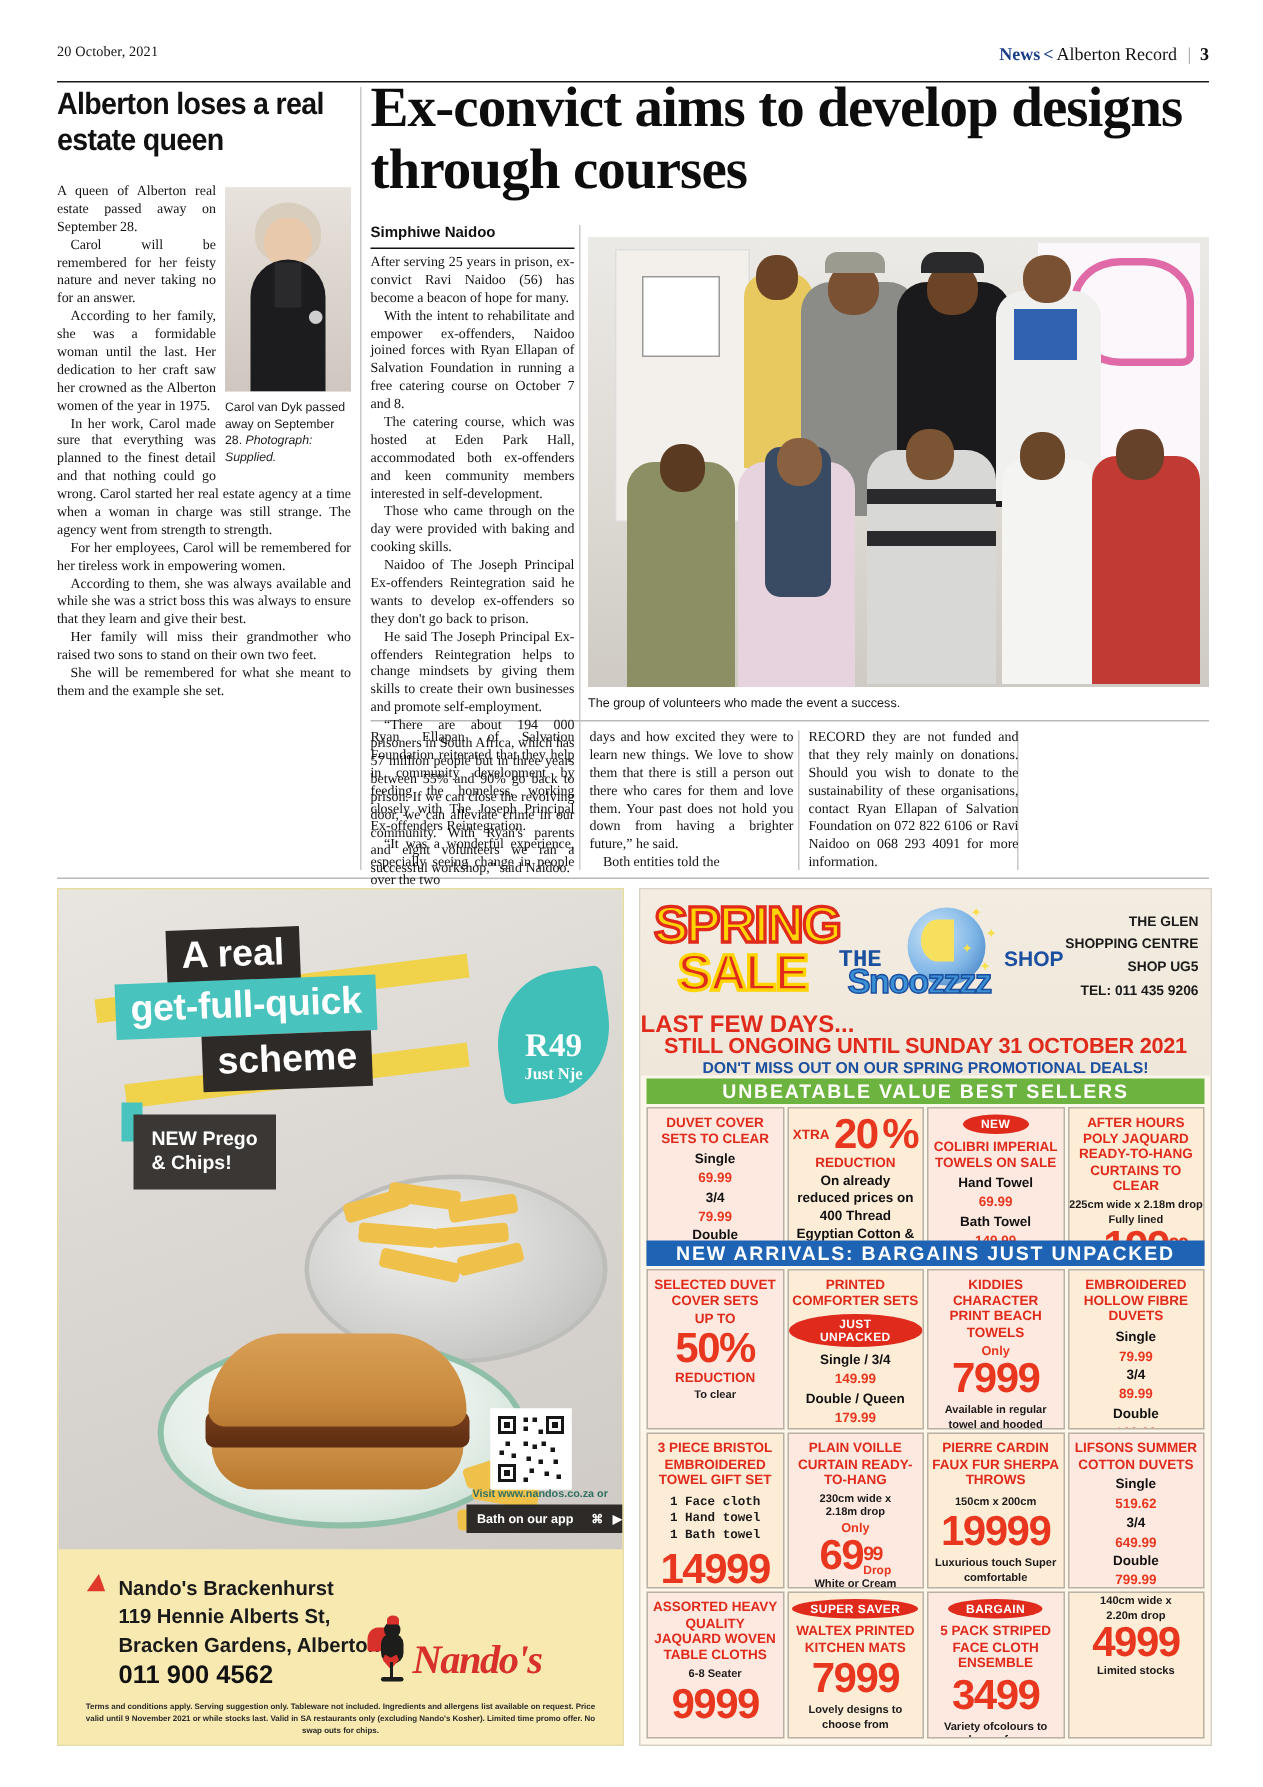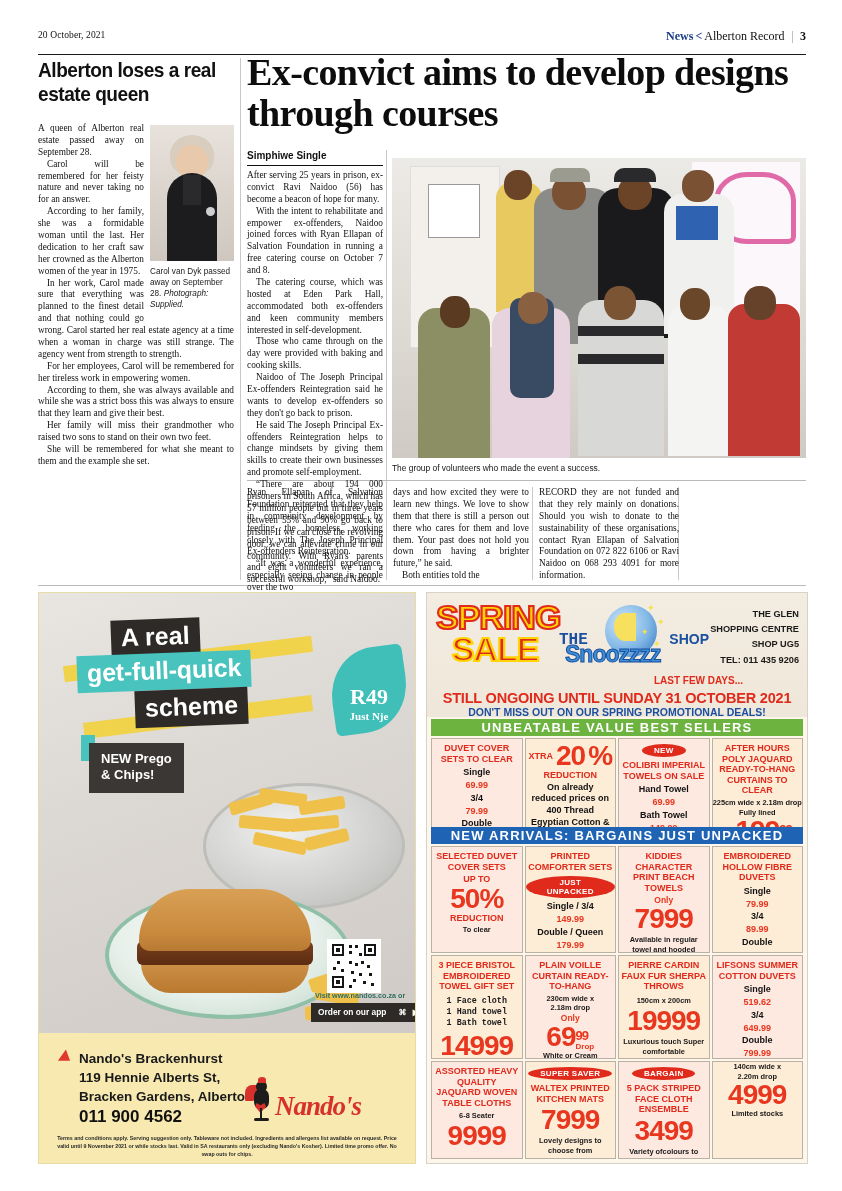--- a/index.html
+++ b/index.html
@@ -219,22 +219,22 @@
   .snoo-moon .cres{position:absolute;left:9px;top:8px;width:22px;height:28px;background:#f6e05e;
     border-radius:50% 0 0 50%;}
   .snoo-star{position:absolute;color:#f7e14a;font-size:9px;}
   .snoo-word{position:absolute;left:6px;top:40px;font-family:"Liberation Sans",sans-serif;
     font-weight:bold;font-size:23px;color:#3b8fd4;-webkit-text-stroke:1px #1b4fa0;letter-spacing:-1px;}
   .snoo-store{
     position:absolute;right:8px;top:14px;width:110px;text-align:right;
     font-family:"Liberation Sans",sans-serif;font-weight:bold;font-size:9.2px;
     line-height:1.65;color:#1a1a1a;
   }
-  .snoo-l1{position:absolute;left:0;top:82px;width:316px;text-align:right;
-    font-family:"Liberation Sans",sans-serif;font-weight:bold;font-size:10px;color:#e02a1b;}
+  .snoo-l1{position:absolute;left:0;top:82px;width:316px;text-align:left;
+    font-family:"Liberation Sans",sans-serif;font-weight:bold;font-size:16px;color:#e02a1b;}
   .snoo-l2{position:absolute;left:0;top:97px;width:380px;text-align:center;
     font-family:"Liberation Sans",sans-serif;font-weight:bold;font-size:14.5px;color:#e02a1b;letter-spacing:-.2px;}
   .snoo-l3{position:absolute;left:0;top:113px;width:380px;text-align:center;
     font-family:"Liberation Sans",sans-serif;font-weight:bold;font-size:10.5px;color:#1b4fa0;}
 
   .band{
     position:absolute;left:4px;width:372px;height:17px;
     font-family:"Liberation Sans",sans-serif;font-weight:bold;font-size:13px;
     color:#fff;text-align:center;line-height:17px;letter-spacing:1.2px;
   }
@@ -306,21 +306,21 @@
     <p class="body">Carol will be remembered for her feisty nature and never taking no for an answer.</p>
     <p class="body">According to her family, she was a formidable woman until the last. Her dedication to her craft saw her crowned as the Alberton women of the year in 1975.</p>
     <p class="body">In her work, Carol made sure that everything was planned to the finest detail and that nothing could go wrong. Carol started her real estate agency at a time when a woman in charge was still strange. The agency went from strength to strength.</p>
     <p class="body">For her employees, Carol will be remembered for her tireless work in empowering women.</p>
     <p class="body">According to them, she was always available and while she was a strict boss this was always to ensure that they learn and give their best.</p>
     <p class="body">Her family will miss their grandmother who raised two sons to stand on their own two feet.</p>
     <p class="body">She will be remembered for what she meant to them and the example she set.</p>
   </div>
 
   <h1 class="hl-main">Ex-convict aims to develop designs through courses</h1>
-  <div class="byline">Simphiwe Single</div>
+  <div class="byline">Simphiwe Naidoo</div>
 
   <div class="main-col1">
     <p class="body first">After serving 25 years in prison, ex-convict Ravi Naidoo (56) has become a beacon of hope for many.</p>
     <p class="body">With the intent to rehabilitate and empower ex-offenders, Naidoo joined forces with Ryan Ellapan of Salvation Foundation in running a free catering course on October 7 and 8.</p>
     <p class="body">The catering course, which was hosted at Eden Park Hall, accommodated both ex-offenders and keen community members interested in self-development.</p>
     <p class="body">Those who came through on the day were provided with baking and cooking skills.</p>
     <p class="body">Naidoo of The Joseph Principal Ex-offenders Reintegration said he wants to develop ex-offenders so they don't go back to prison.</p>
     <p class="body">He said The Joseph Principal Ex-offenders Reintegration helps to change mindsets by giving them skills to create their own businesses and promote self-employment.</p>
     <p class="body">“There are about 194 000 prisoners in South Africa, which has 57 million people but in three years between 55% and 90% go back to prison. If we can close the revolving door, we can alleviate crime in our community. With Ryan's parents and eight volunteers we ran a successful workshop,” said Naidoo.</p>
   </div>
@@ -440,21 +440,21 @@
           <i style="left:24px;top:38px;width:3px;height:3px;"></i>
           <i style="left:34px;top:40px;width:3px;height:3px;"></i>
           <i style="left:42px;top:42px;width:3px;height:3px;"></i>
           <i style="left:20px;top:44px;width:3px;height:3px;"></i>
           <i style="left:8px;top:20px;width:3px;height:3px;"></i>
           <i style="left:4px;top:26px;width:3px;height:3px;"></i>
           <i style="left:12px;top:28px;width:3px;height:3px;"></i>
         </div>
         <div class="visit">Visit www.nandos.co.za or</div>
         <div class="orderapp">
-          <span>Order on our app</span><span class="gl">⌘ ▶ </span>
+          <span>Bath on our app</span><span class="gl">⌘ ▶ </span>
         </div>
       </div>
 
       <div class="nd-foot">
         <div class="nd-arrow"></div>
         <div class="nd-addr">
           <div>Nando's Brackenhurst</div>
           <div>119 Hennie Alberts St,</div>
           <div>Bracken Gardens, Alberton</div>
         </div>

